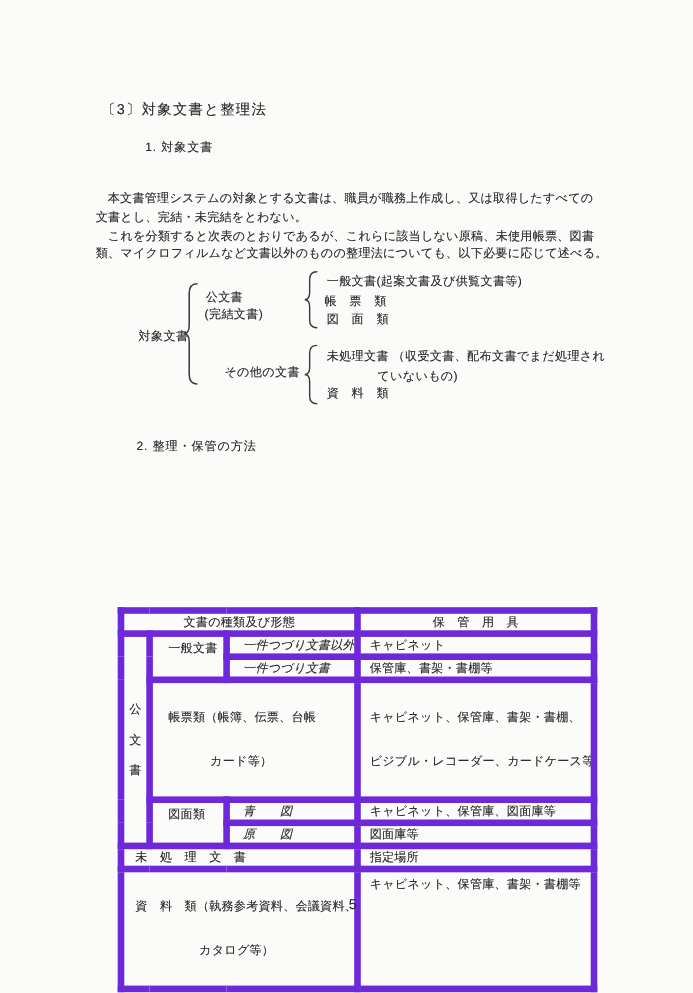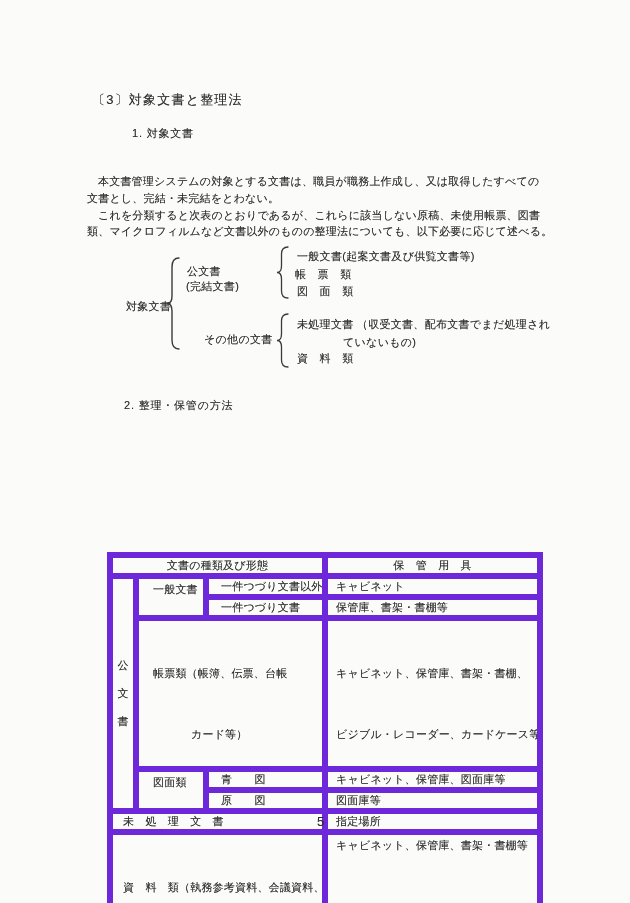--- a/index.html
+++ b/index.html
@@ -33,24 +33,24 @@
   .dtable td {
     border:6px solid #6d28d9;
     padding:0; overflow:hidden;
     vertical-align:middle;
     white-space:pre;
     letter-spacing:0.2px;
   }
   .dtable td.c { text-align:center; }
   .dtable td.p8  { padding-left:8px; }
   .dtable td.p10 { padding-left:10px; }
-  .dtable td.p12 { padding-left:12px; }
+  .dtable td.p12 { padding-left:12px;font-style:italic; }
   .dtable td.p14 { padding-left:14px; }
   .dtable td.vtop { vertical-align:top; padding-top:3px; }
-  .dtable .two > div { line-height:15.5px; white-space:pre;margin-top:21px; }
+  .dtable .two > div { line-height:15.5px; white-space:pre; }
   .dtable .ind38 { padding-left:38px; }
   .dtable .ind58 { padding-left:58px; }
   .vert-inner {
     display:flex; flex-direction:column;
     justify-content:space-evenly; align-items:center;
     height:97px;
   }
   .pagenum { font-size:13px; letter-spacing:0.5px; }
 </style>
 </head>

